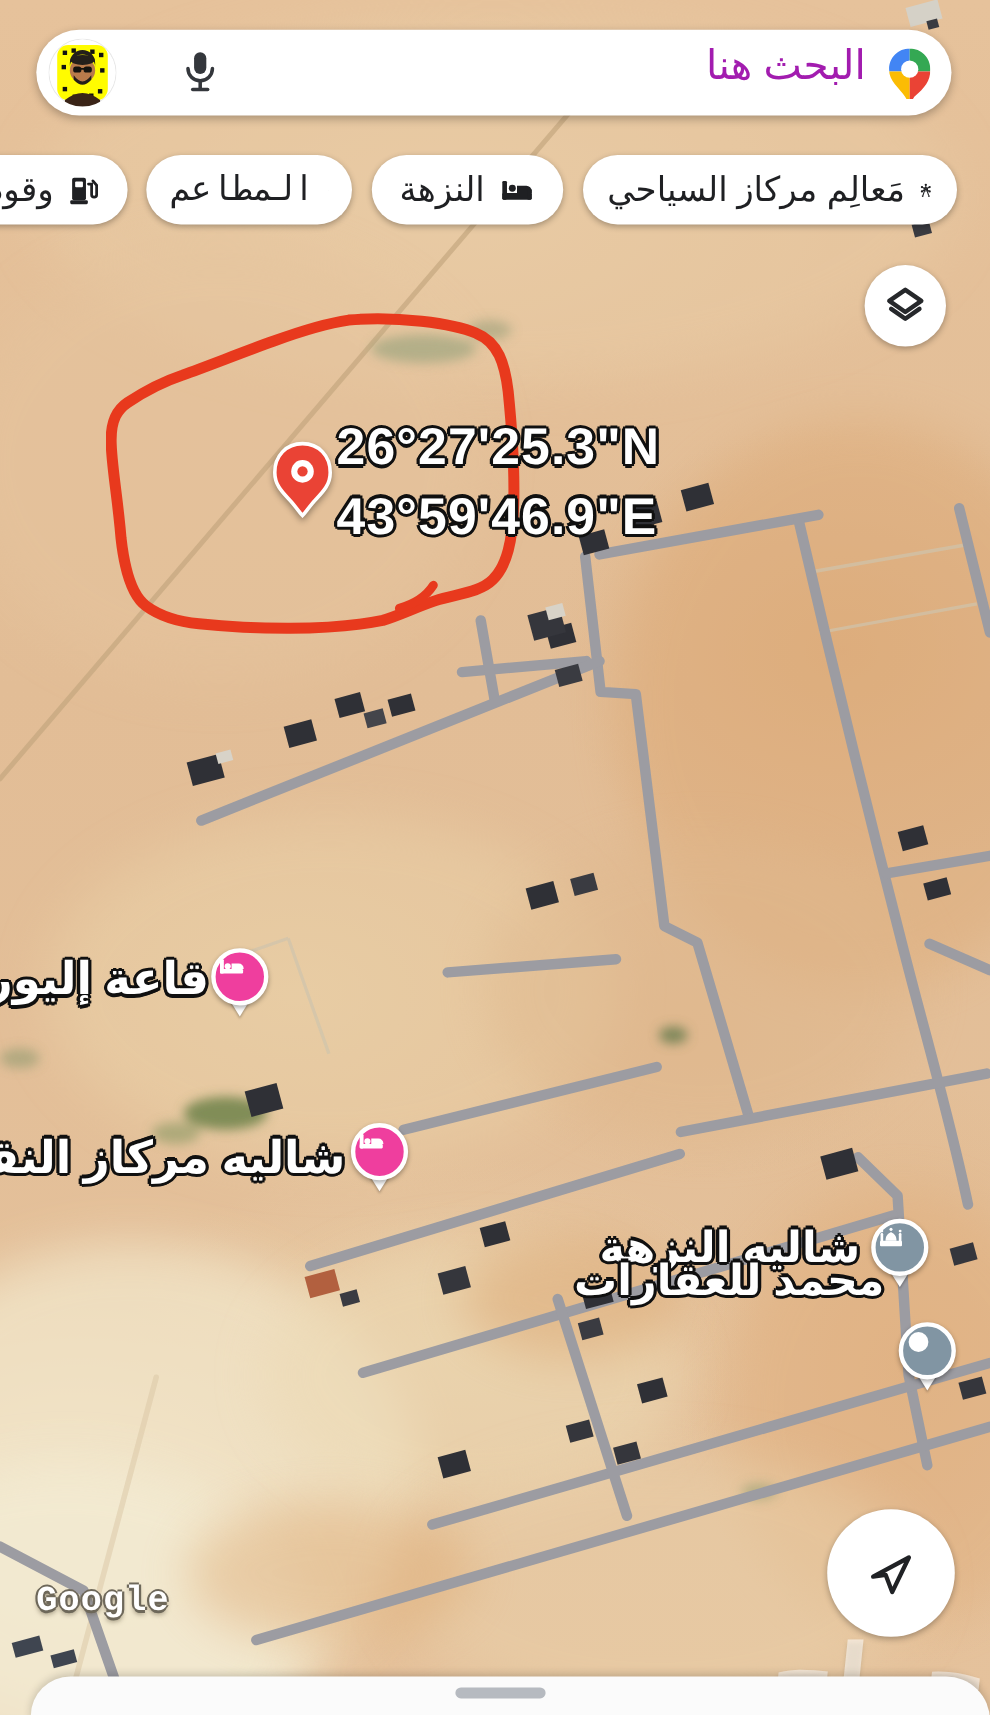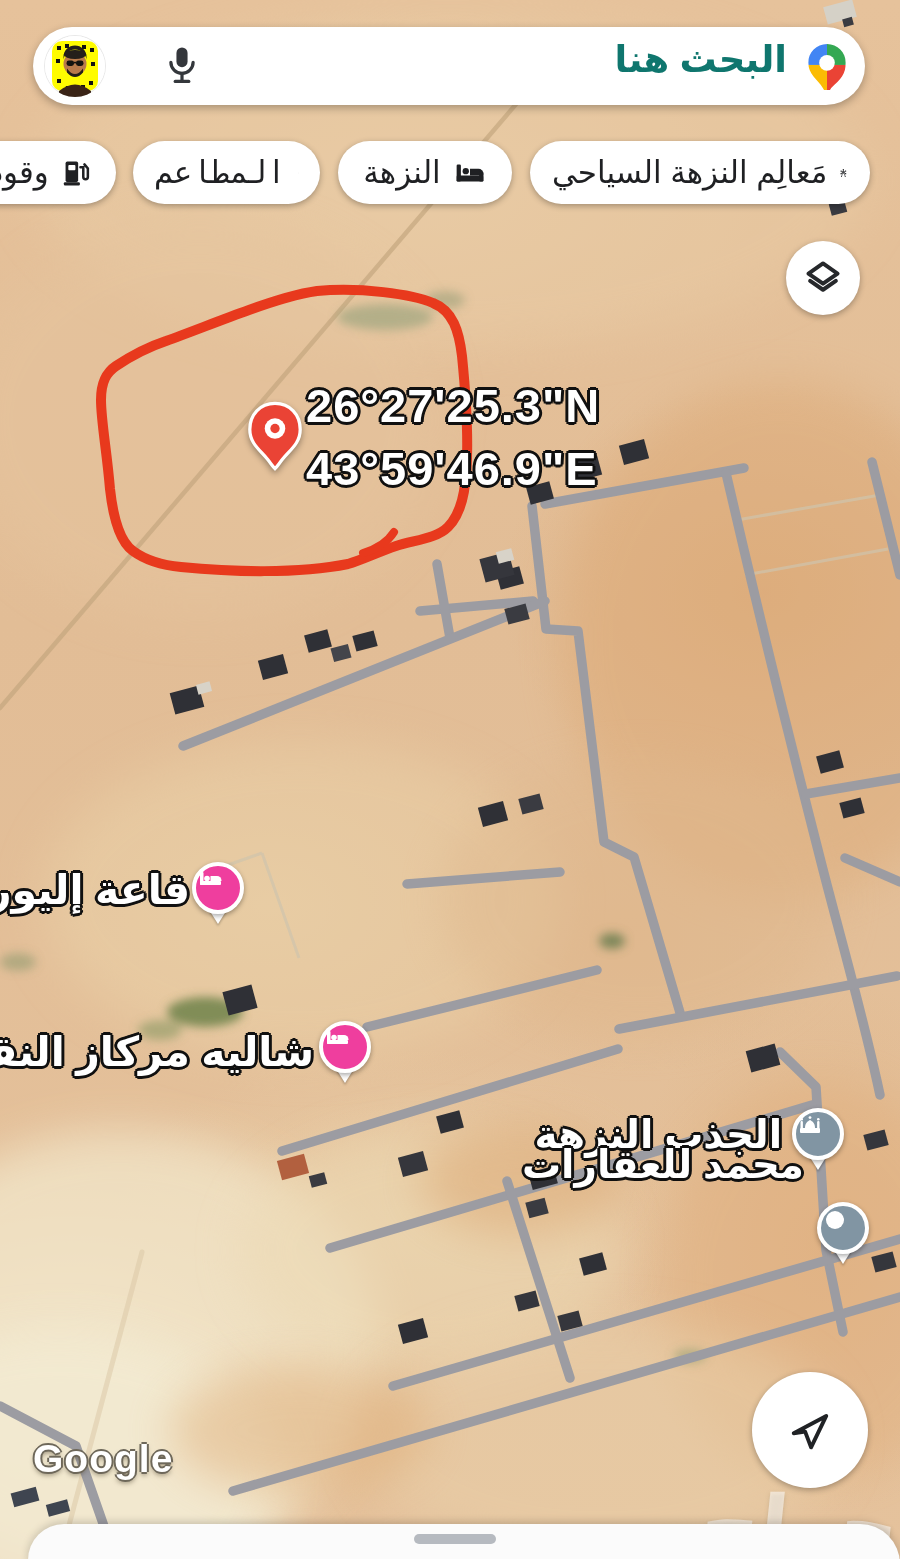--- a/index.html
+++ b/index.html
@@ -47,42 +47,43 @@
     border-left:10px solid transparent;border-right:10px solid transparent;
     border-top:16px solid #fff;filter:drop-shadow(0 2px 1px rgba(0,0,0,.25));
   }
   
   .search-bar{
     position:absolute;left:33px;top:27px;width:832px;height:78px;background:#fff;
     border-radius:39px;box-shadow:0 3px 9px rgba(0,0,0,.28);
   }
   .search-placeholder{
     position:absolute;right:78px;top:0;height:64px;display:flex;align-items:center;
-    font-size:37px;color:#0f766e;font-weight:700;direction:rtl;
+    font-size:37px;color:#a21caf;font-weight:400;direction:rtl;
   }
   .maps-logo{position:absolute;right:14px;top:15px;width:48px;height:48px;}
   .mic{position:absolute;left:128px;top:18px;width:42px;height:42px;}
   .avatar{
     position:absolute;left:11px;top:8px;width:62px;height:62px;border-radius:50%;
     background:#fff;box-shadow:0 0 0 1px #e8e8e8 inset;overflow:hidden;
   }
   .chip{
     position:absolute;top:141px;height:63px;background:#fff;border-radius:32px;
     box-shadow:0 2px 6px rgba(0,0,0,.3);display:flex;align-items:center;justify-content:center;
     gap:12px;direction:rtl;padding:0 22px;font-size:31px;font-weight:500;color:#1f2023;white-space:nowrap;
   }
   .round-btn{
     position:absolute;background:#fff;border-radius:50%;
     display:flex;align-items:center;justify-content:center;
     box-shadow:0 2px 6px rgba(0,0,0,.3);
   }
   
   .google-mark{
-    position:absolute;left:33px;top:1437px;font-size:39px;font-weight:700;color:#fff;letter-spacing:1px;
+    position:absolute;left:33px;top:1437px;font-size:32px;font-weight:700;color:#fff;letter-spacing:1px;
     text-shadow:-2px 0 #6e685a,2px 0 #6e685a,0 -2px #6e685a,0 2px #6e685a,0 3px 5px rgba(80,70,50,.6);
+    font-family:Liberation Mono, monospace;
   }
   .haraj-mark{
     position:absolute;right:2px;top:1478px;font-size:82px;font-weight:700;direction:rtl;
     color:rgba(255,255,255,.55);transform:skewX(-6deg);
     text-shadow:0 2px 4px rgba(150,135,105,.35);
   }
   .bottom-sheet{
     position:absolute;left:28px;top:1524px;width:872px;height:40px;background:#fbfbfb;
     border-radius:36px 40px 0 0;box-shadow:0 -2px 8px rgba(0,0,0,.18);
   }
@@ -260,21 +261,21 @@
           <rect x="4" y="16" width="20" height="5" rx="1"></rect>
           <path d="M9,16 c0,-5 2.5,-6.5 5,-8 c2.5,1.5 5,3 5,8 z"></path>
           <rect x="4.5" y="9" width="2.4" height="8" rx="1"></rect>
           <rect x="21.1" y="9" width="2.4" height="8" rx="1"></rect>
           <circle cx="5.7" cy="7.2" r="1.3"></circle>
             <circle cx="22.3" cy="7.2" r="1.3"></circle>
             <circle cx="14" cy="5.6" r="1.4"></circle>
         </svg>
       </span>
     </div>
-    <div class="poi-label outlined small" style="left:560px;top:1112px;width:222px;">الجذب النزهة</div>
+    <div class="poi-label outlined small" style="left:560px;top:1112px;width:222px;">شاليه النزهة</div>
 
     <div class="poi-pin" style="left:817px;top:1202px;">
       <span class="tail"></span>
       <span class="disc" style="background:#8195a3;">
         <svg width="28" height="28" viewBox="0 0 28 28">
             <circle cx="14" cy="14" r="9" fill="#fff"></circle>
           </svg>
       </span>
     </div>
     <div class="poi-label outlined small" style="left:552px;top:1142px;width:252px;">محمد للعقارات</div>
@@ -349,21 +350,21 @@
       <g fill="#1f2023">
         <circle cx="14" cy="3.5" r="2.2"></circle>
           <circle cx="21.4" cy="7.8" r="2.2"></circle>
           <circle cx="21.4" cy="16.2" r="2.2"></circle>
         <circle cx="6.6" cy="16.2" r="2.2"></circle>
           <circle cx="6.6" cy="7.8" r="2.2"></circle>
         <circle cx="8" cy="25" r="1.7"></circle>
           <circle cx="20" cy="25" r="1.7"></circle>
       </g>
     </svg>
-    <span>مَعالِم النزهة السياحي</span>
+    <span>مَعالِم مركاز السياحي</span>
   </div>
 
   <div class="chip" style="left:338px;width:174px;">
     <svg width="34" height="34" viewBox="0 0 28 28" fill="#1f2023">
       <rect x="3" y="7" width="3.5" height="14" rx="1"></rect>
       <rect x="3" y="16" width="22" height="5" rx="1"></rect>
       <circle cx="10.5" cy="12.5" r="2.6"></circle>
       <path d="M14,10.5 h7 a4,4 0 0 1 4,4 V16 h-11 z"></path>
       <rect x="21.5" y="13" width="3.5" height="8" rx="1"></rect>
     </svg>

